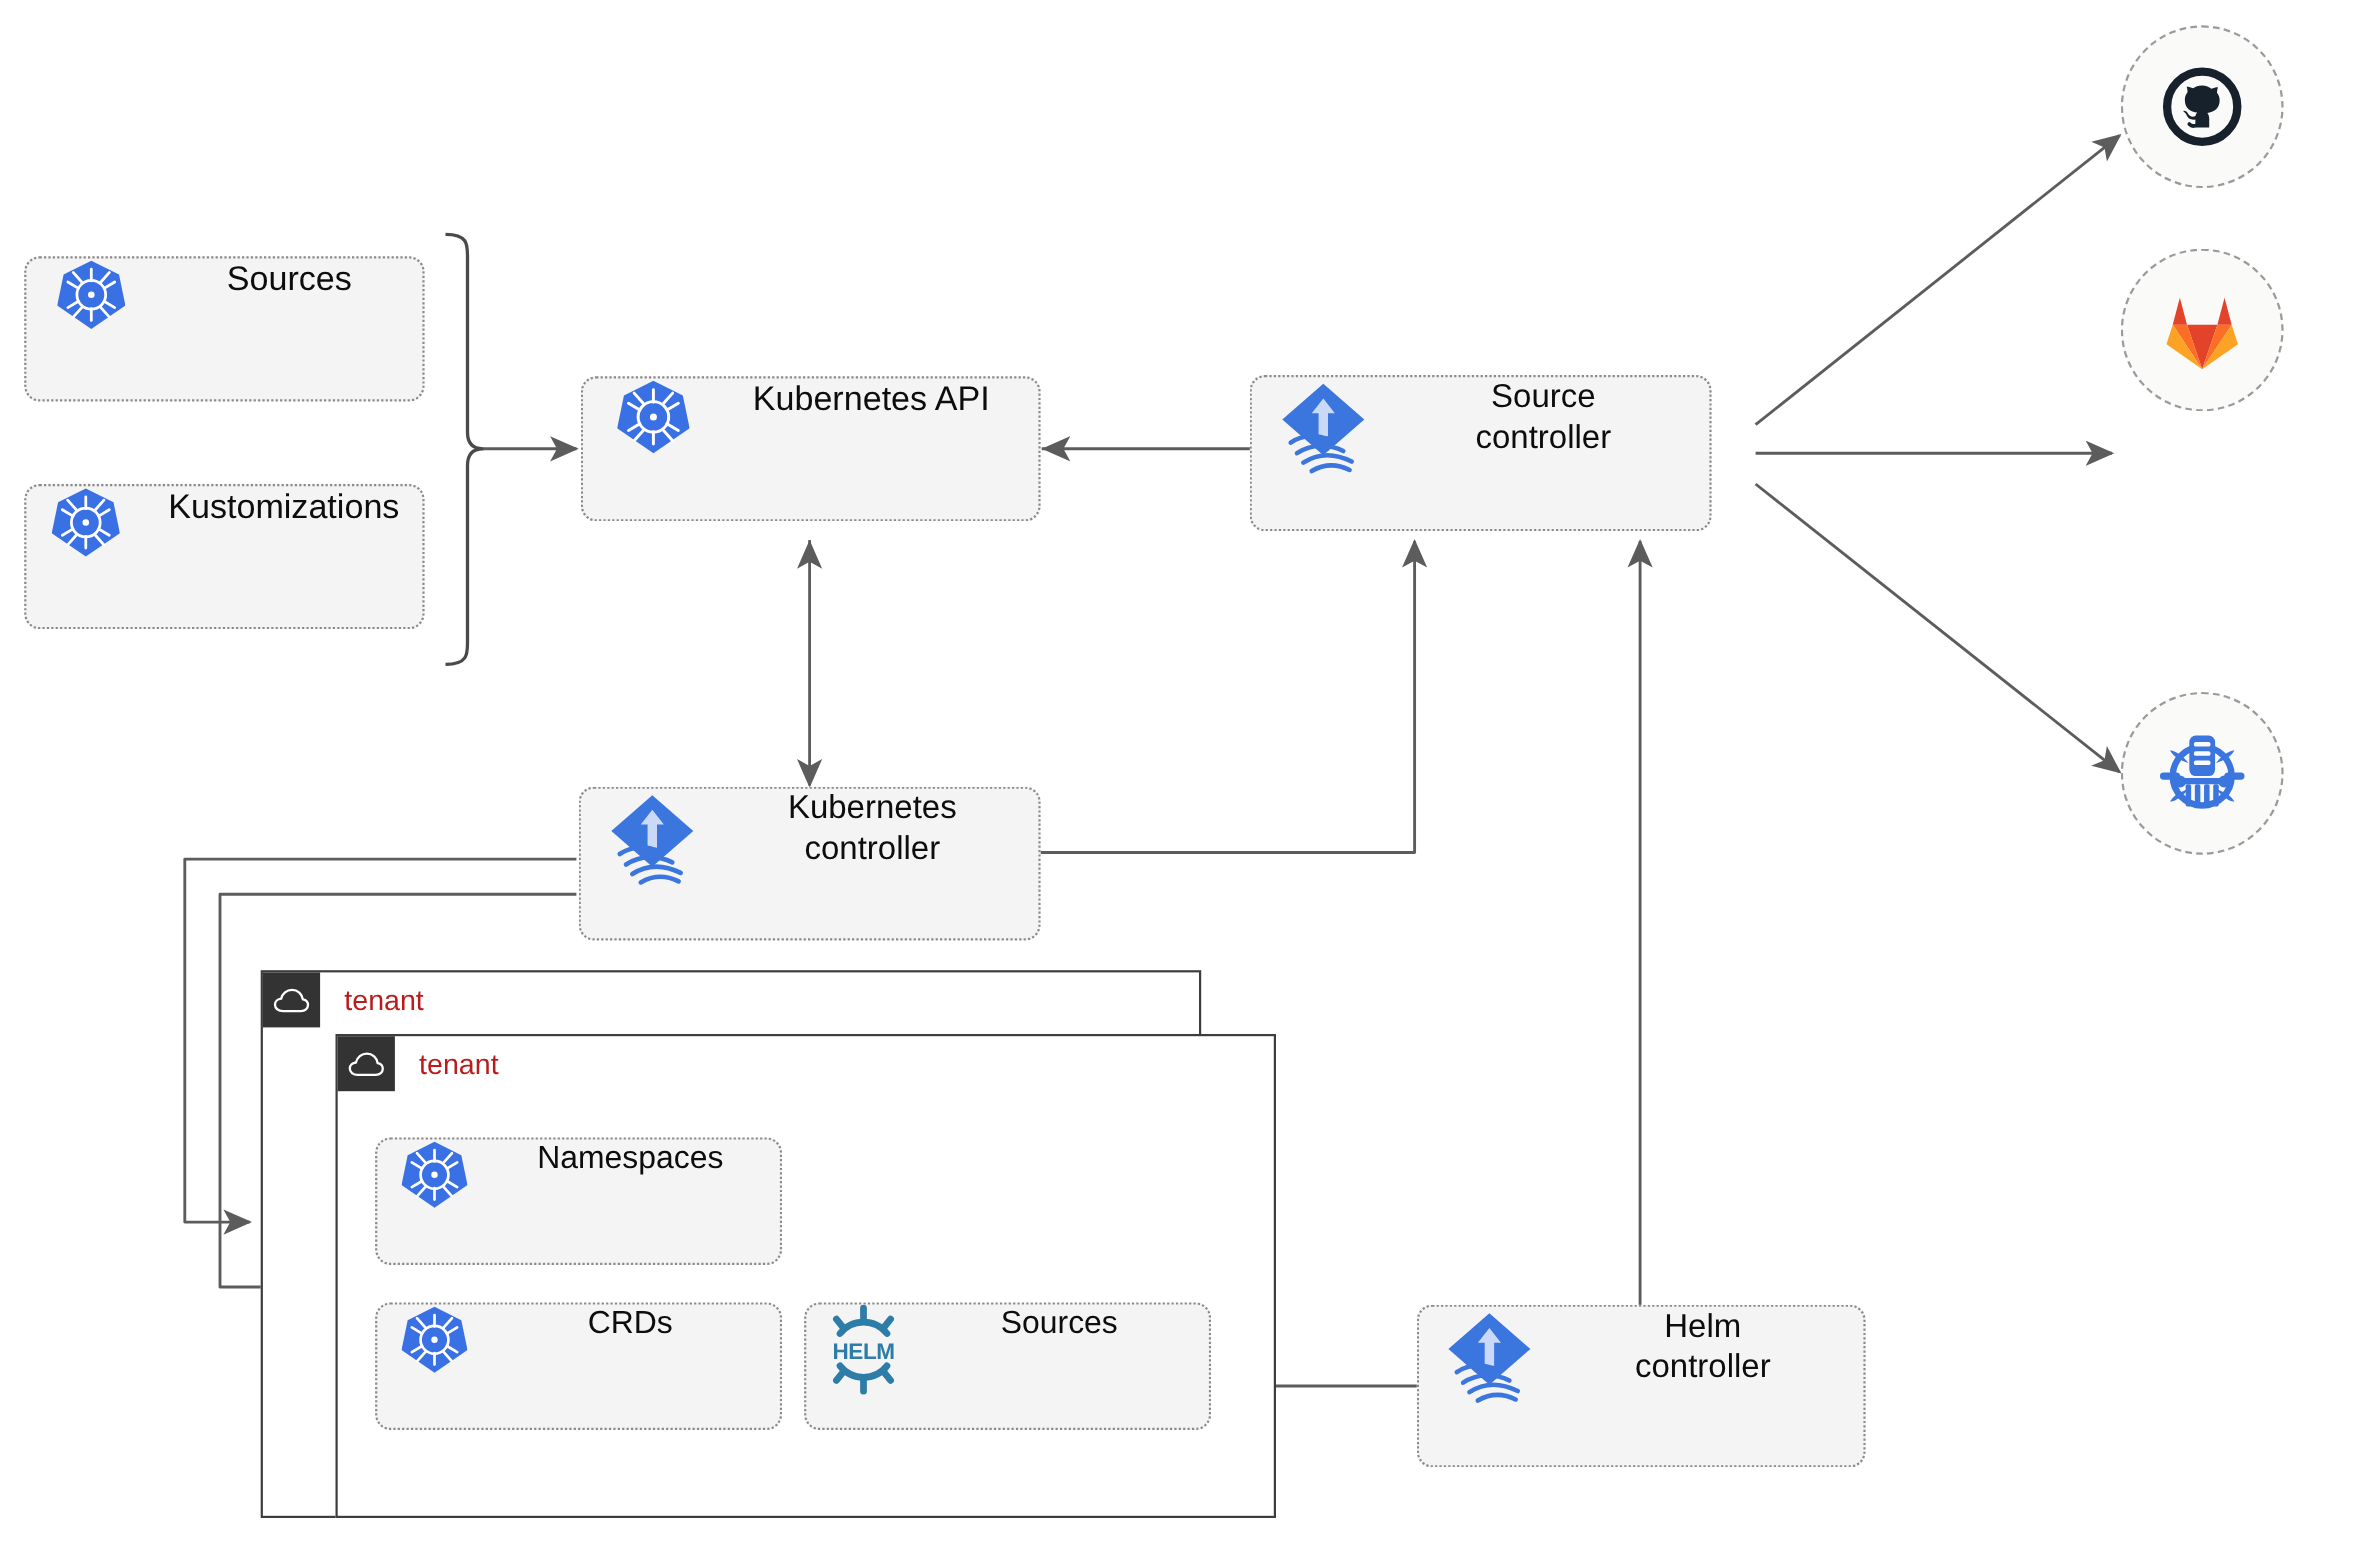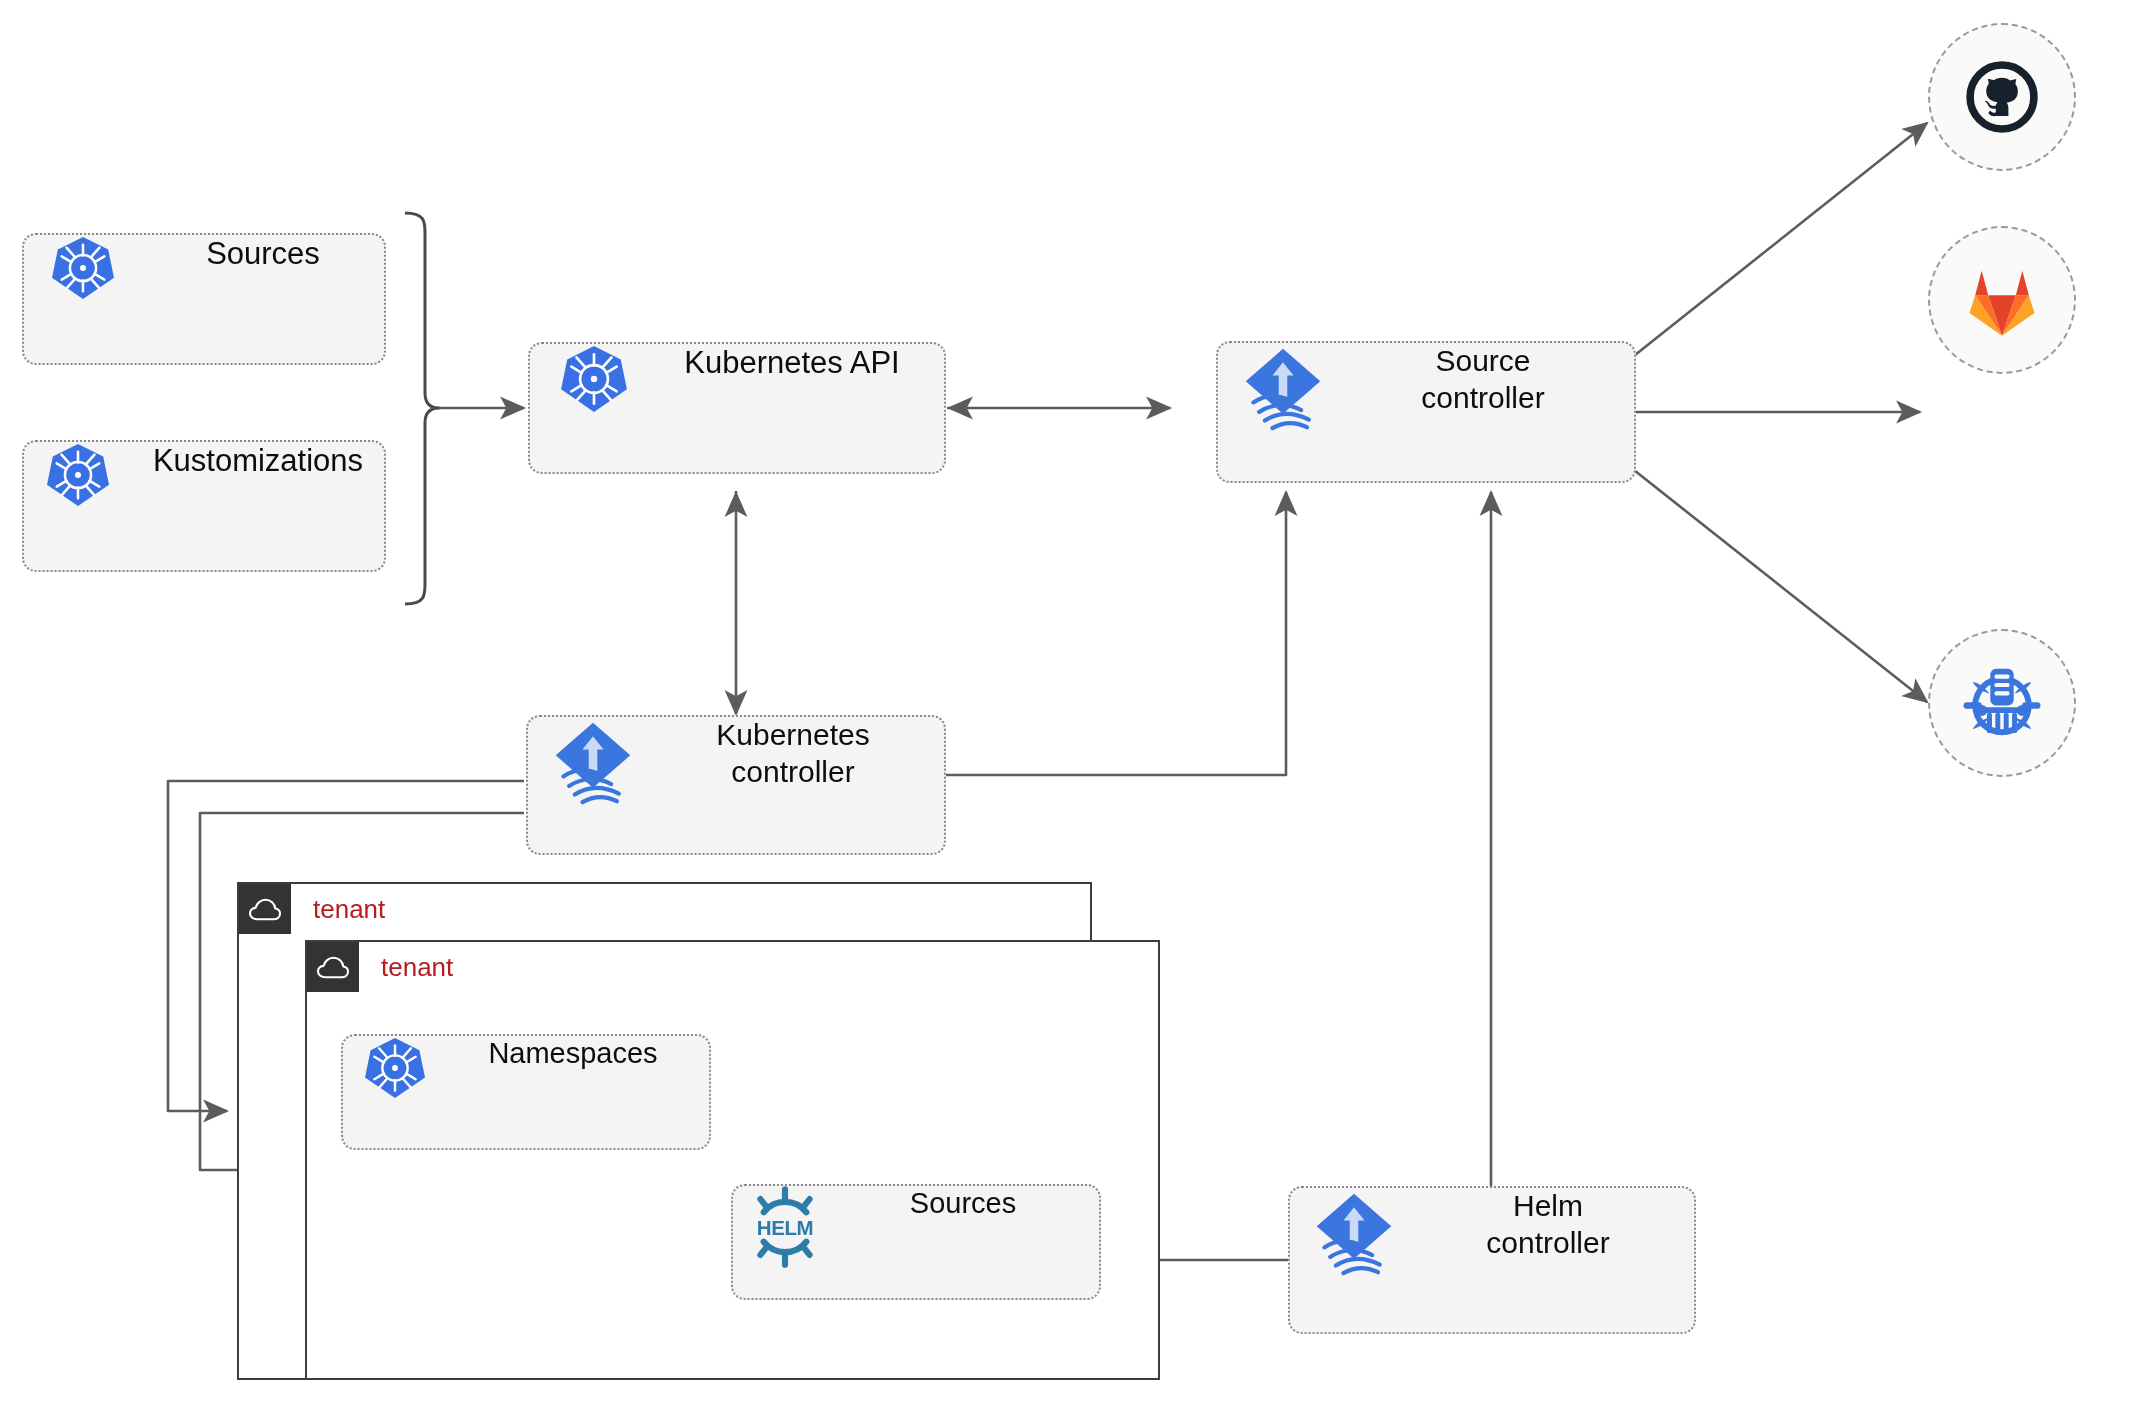--- a/index.html
+++ b/index.html
@@ -231,21 +231,21 @@
           <line x1="15" y1="55" x2="23" y2="46"></line>
             <line x1="41" y1="22" x2="49" y2="13"></line>
           <line x1="15" y1="13" x2="23" y2="22"></line>
             <line x1="41" y1="46" x2="49" y2="55"></line>
         </g>
       </svg>
     </div>
     <div class="lbl t-lg" style="padding-right:18px;">Kubernetes API</div>
   </div>
 
-  <div class="node" style="left:1216px;top:341px;width:420px;height:142px;z-index:5;">
+  <div class="node" style="left:1136px;top:341px;width:420px;height:142px;z-index:5;">
     <div class="ico" style="width:130px;">
       <svg width="86" height="92" viewBox="0 0 90 96" aria-hidden="true">
         <polygon points="45,6 84,40 45,74 6,40" fill="#3B75DE"></polygon>
         <path d="M45,20 L56,34 L49.5,34 L49.5,56 L40.5,56 L40.5,34 L34,34 Z" fill="#C9D9F7"></path>
         <g stroke="#3B75DE" stroke-width="4.4" stroke-linecap="round" fill="none">
           <path d="M14,62 C26,54 40,54 52,60"></path>
           <path d="M20,72 C34,63 50,63 64,70"></path>
           <path d="M26,81 C40,72 56,72 72,80"></path>
           <path d="M34,89 C46,82 58,82 70,88"></path>
         </g>
@@ -306,20 +306,42 @@
             <line x1="41" y1="22" x2="49" y2="13"></line>
           <line x1="15" y1="13" x2="23" y2="22"></line>
             <line x1="41" y1="46" x2="49" y2="55"></line>
         </g>
       </svg>
     </div>
     <div class="lbl t-sm" style="padding-right:10px;">Namespaces</div>
   </div>
 
 
+  <div class="node" style="left:341px;top:1184px;width:370px;height:116px;z-index:6;">
+    <div class="ico" style="width:104px;">
+      <svg width="60" height="64" viewBox="0 0 64 68" aria-hidden="true">
+        <polygon points="32,2 58,15 64,44 32,66 0,44 6,15" fill="#3970E4"></polygon>
+        <g fill="none" stroke="#ffffff" stroke-width="2.6" stroke-linecap="round">
+          <circle cx="32" cy="34" r="13.5"></circle>
+          <circle cx="32" cy="34" r="3.1" fill="#ffffff" stroke="none"></circle>
+          <line x1="32" y1="10" x2="32" y2="21"></line>
+            <line x1="32" y1="47" x2="32" y2="58"></line>
+          <line x1="10" y1="22" x2="20" y2="28"></line>
+            <line x1="44" y1="40" x2="54" y2="46"></line>
+          <line x1="10" y1="46" x2="20" y2="40"></line>
+            <line x1="44" y1="28" x2="54" y2="22"></line>
+          <line x1="15" y1="55" x2="23" y2="46"></line>
+            <line x1="41" y1="22" x2="49" y2="13"></line>
+          <line x1="15" y1="13" x2="23" y2="22"></line>
+            <line x1="41" y1="46" x2="49" y2="55"></line>
+        </g>
+      </svg>
+    </div>
+    <div class="lbl t-sm" style="padding-right:10px;">CRDs</div>
+  </div>
 
   <div class="node" style="left:731px;top:1184px;width:370px;height:116px;z-index:6;">
     <div class="ico" style="width:104px;">
       <svg width="82" height="82" viewBox="0 0 100 100" aria-hidden="true">
         <g fill="none" stroke="#2E7CA8" stroke-width="7.5" stroke-linecap="round">
           <path d="M24,32 A33,33 0 0 1 76,32"></path>
           <path d="M24,68 A33,33 0 0 0 76,68"></path>
           <line x1="50" y1="4" x2="50" y2="17"></line>
           <line x1="50" y1="83" x2="50" y2="96"></line>
           <line x1="20" y1="16" x2="28" y2="26"></line>

